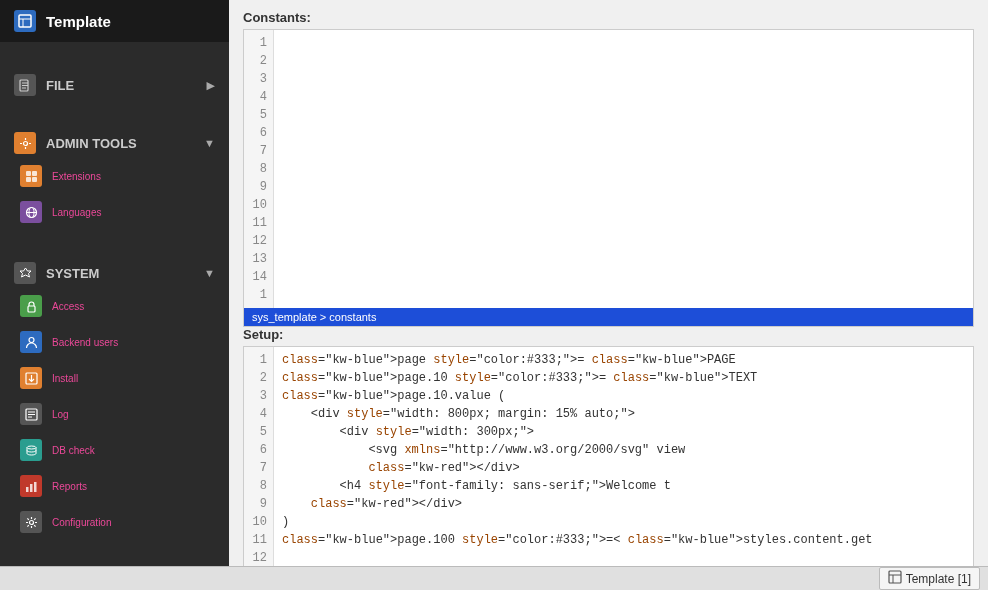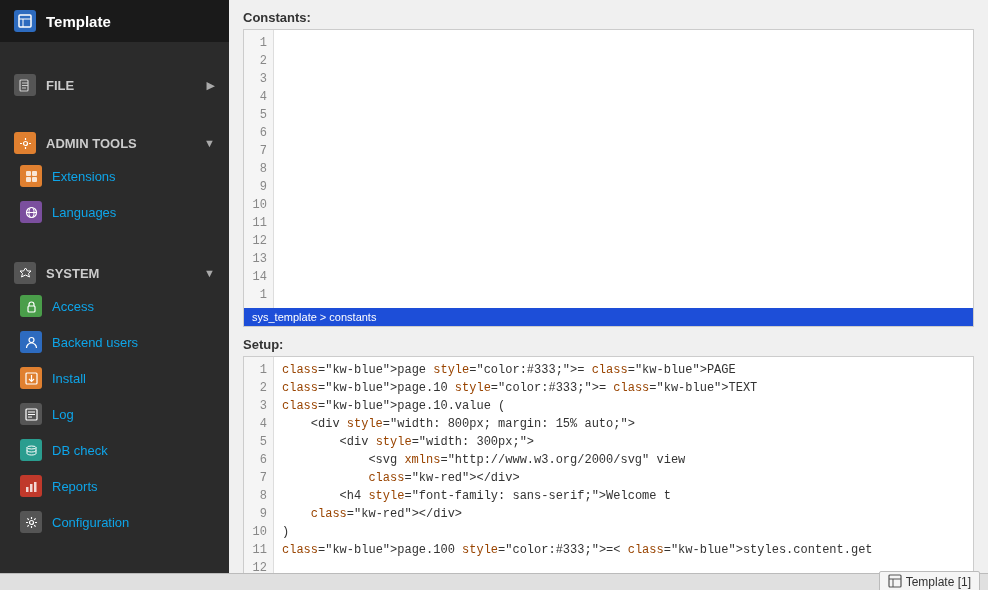--- a/index.html
+++ b/index.html
@@ -85,42 +85,42 @@
     .sidebar-item .si-icon {
       width: 22px; height: 22px;
       border-radius: 3px;
       display: flex; align-items: center; justify-content: center;
       font-size: 12px;
       flex-shrink: 0;
       color: white;
     }
 
     .sidebar-item .si-label {
-      font-size: 13px;
-      color: #0ea5e9;
+      font-size: 10px;
+      color: #ec4899;
     }
 
     
     .ic-blue { background: #2d6bbf; }
     .ic-orange { background: #e08030; }
     .ic-green { background: #4a9e4a; }
     .ic-purple { background: #7b4f9e; }
     .ic-teal { background: #2a9d8f; }
     .ic-dark { background: #555; }
     .ic-file { background: #555; }
     .ic-reports { background: #c0392b; }
 
     
     .main-content {
       flex: 1;
       background: #f0f0f0;
       padding: 10px 14px;
       display: flex;
       flex-direction: column;
-      gap: 10px;
+      gap: 0;
       overflow: auto;
     }
 
     .code-block {
       background: #fff;
       border: 1px solid #ccc;
     }
 
     .code-block-title {
       font-weight: bold;
@@ -167,21 +167,21 @@
     }
     .kw-attr { color: #994400; }
 
     
     .footer-bar {
       position: fixed;
       bottom: 0;
       left: 0;
       right: 0;
       width: 988px;
-      height: 17px;
+      height: 24px;
       background: #e0e0e0;
       border-top: 1px solid #bbb;
       display: flex;
       align-items: center;
       justify-content: flex-end;
       padding: 0 8px;
       font-size: 12px;
       color: #333;
     }
 

